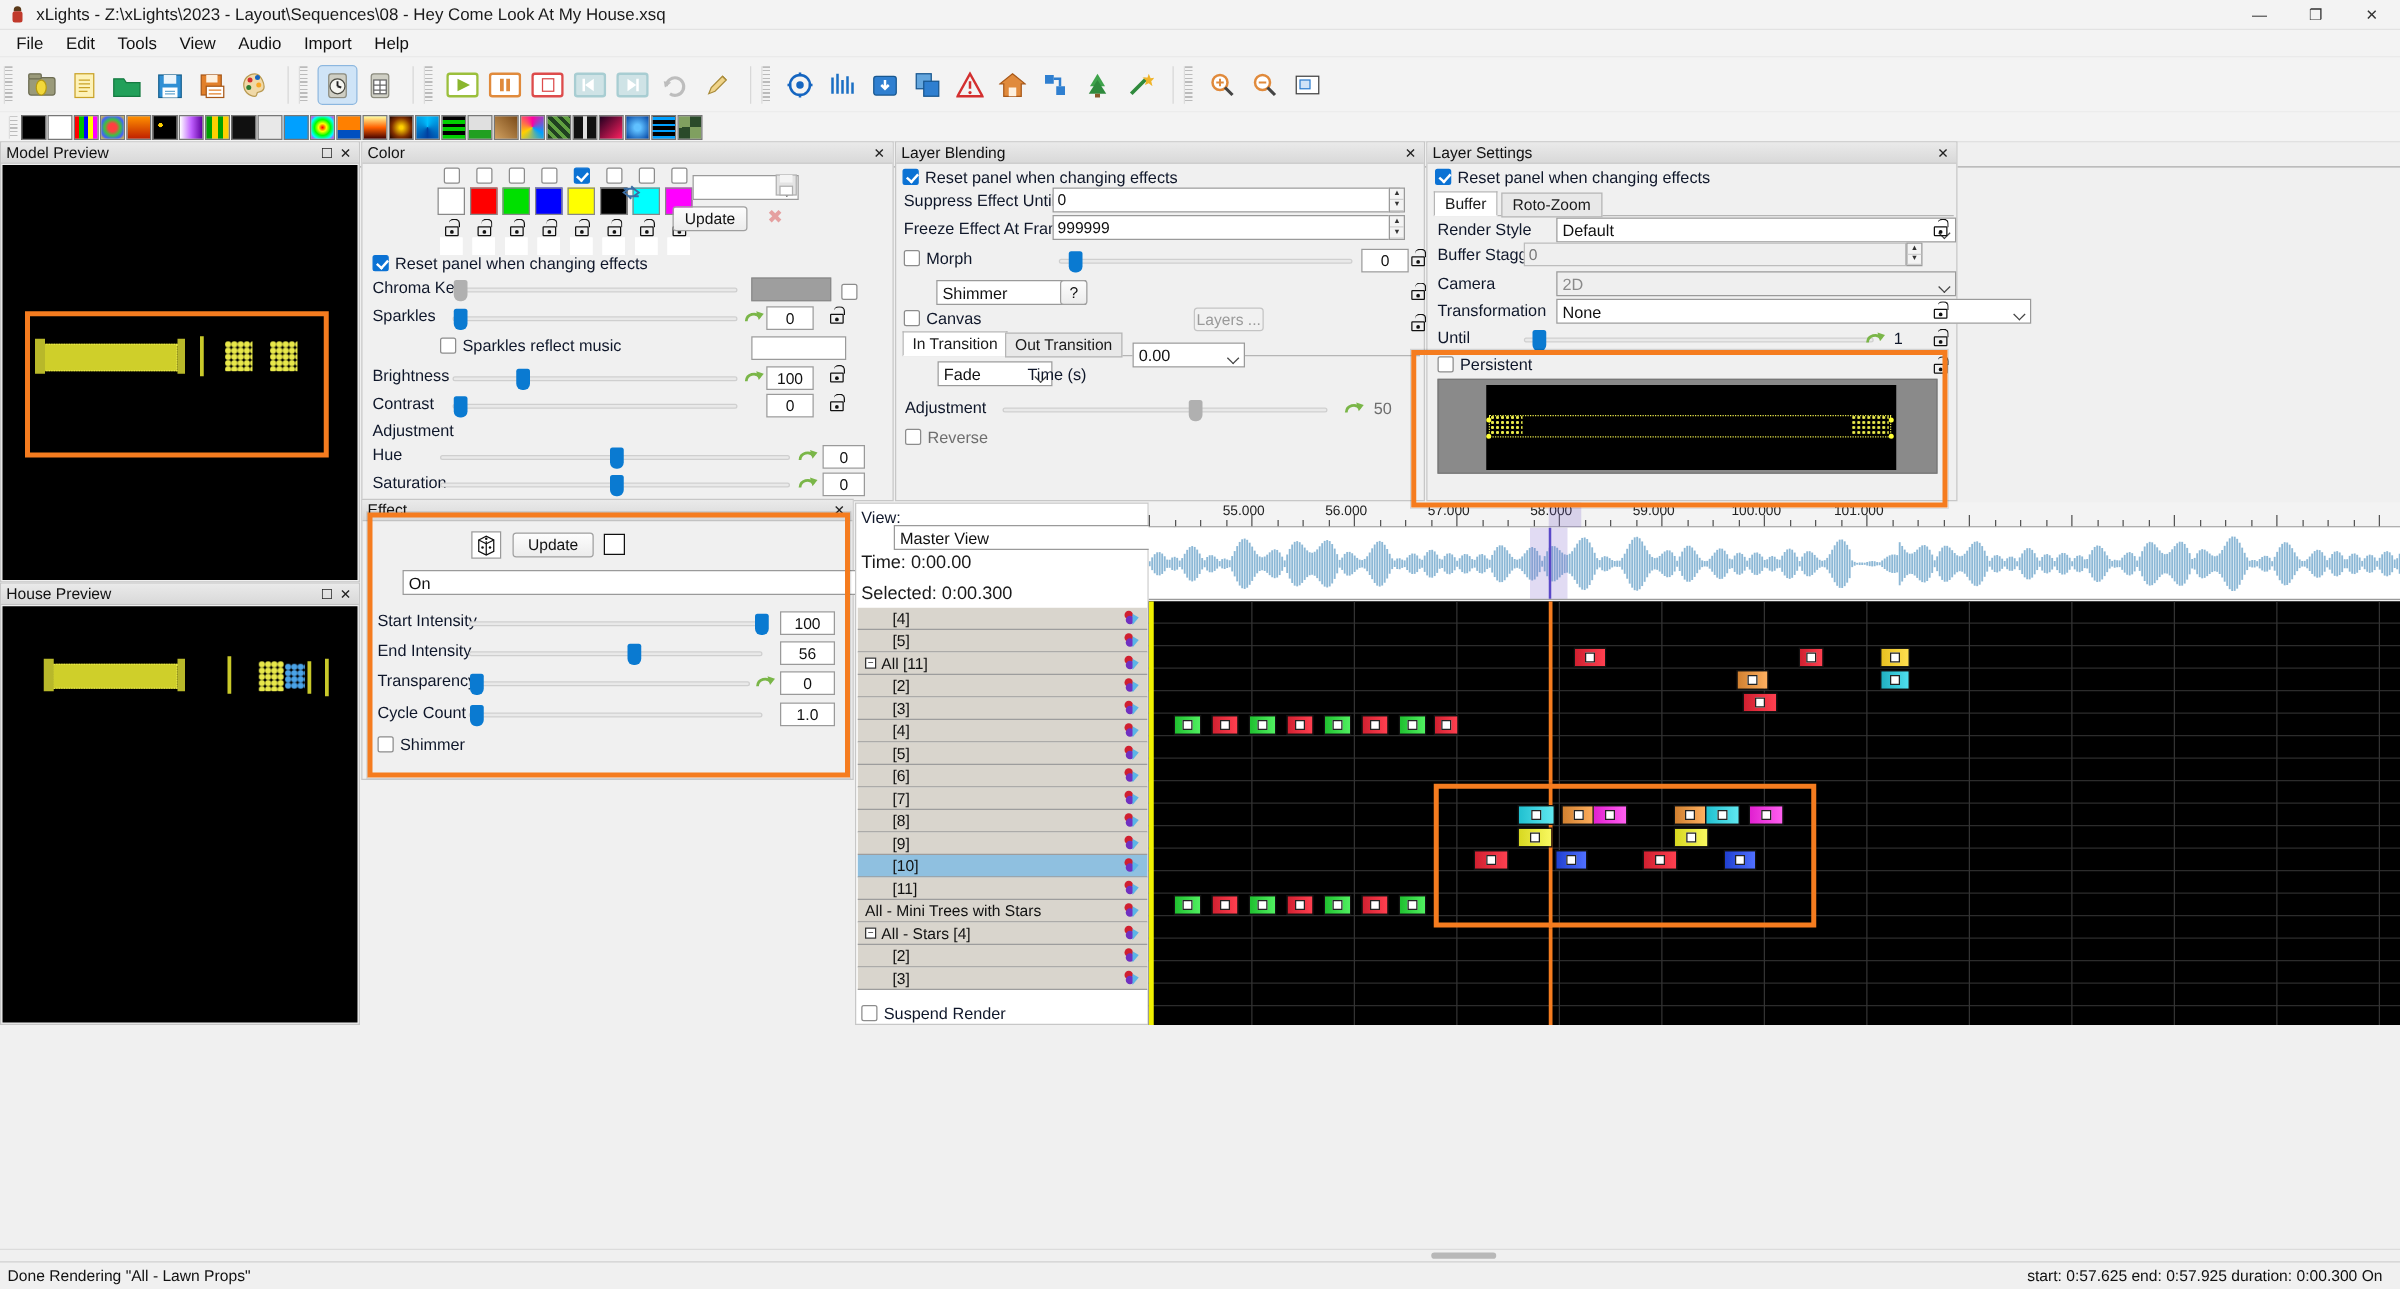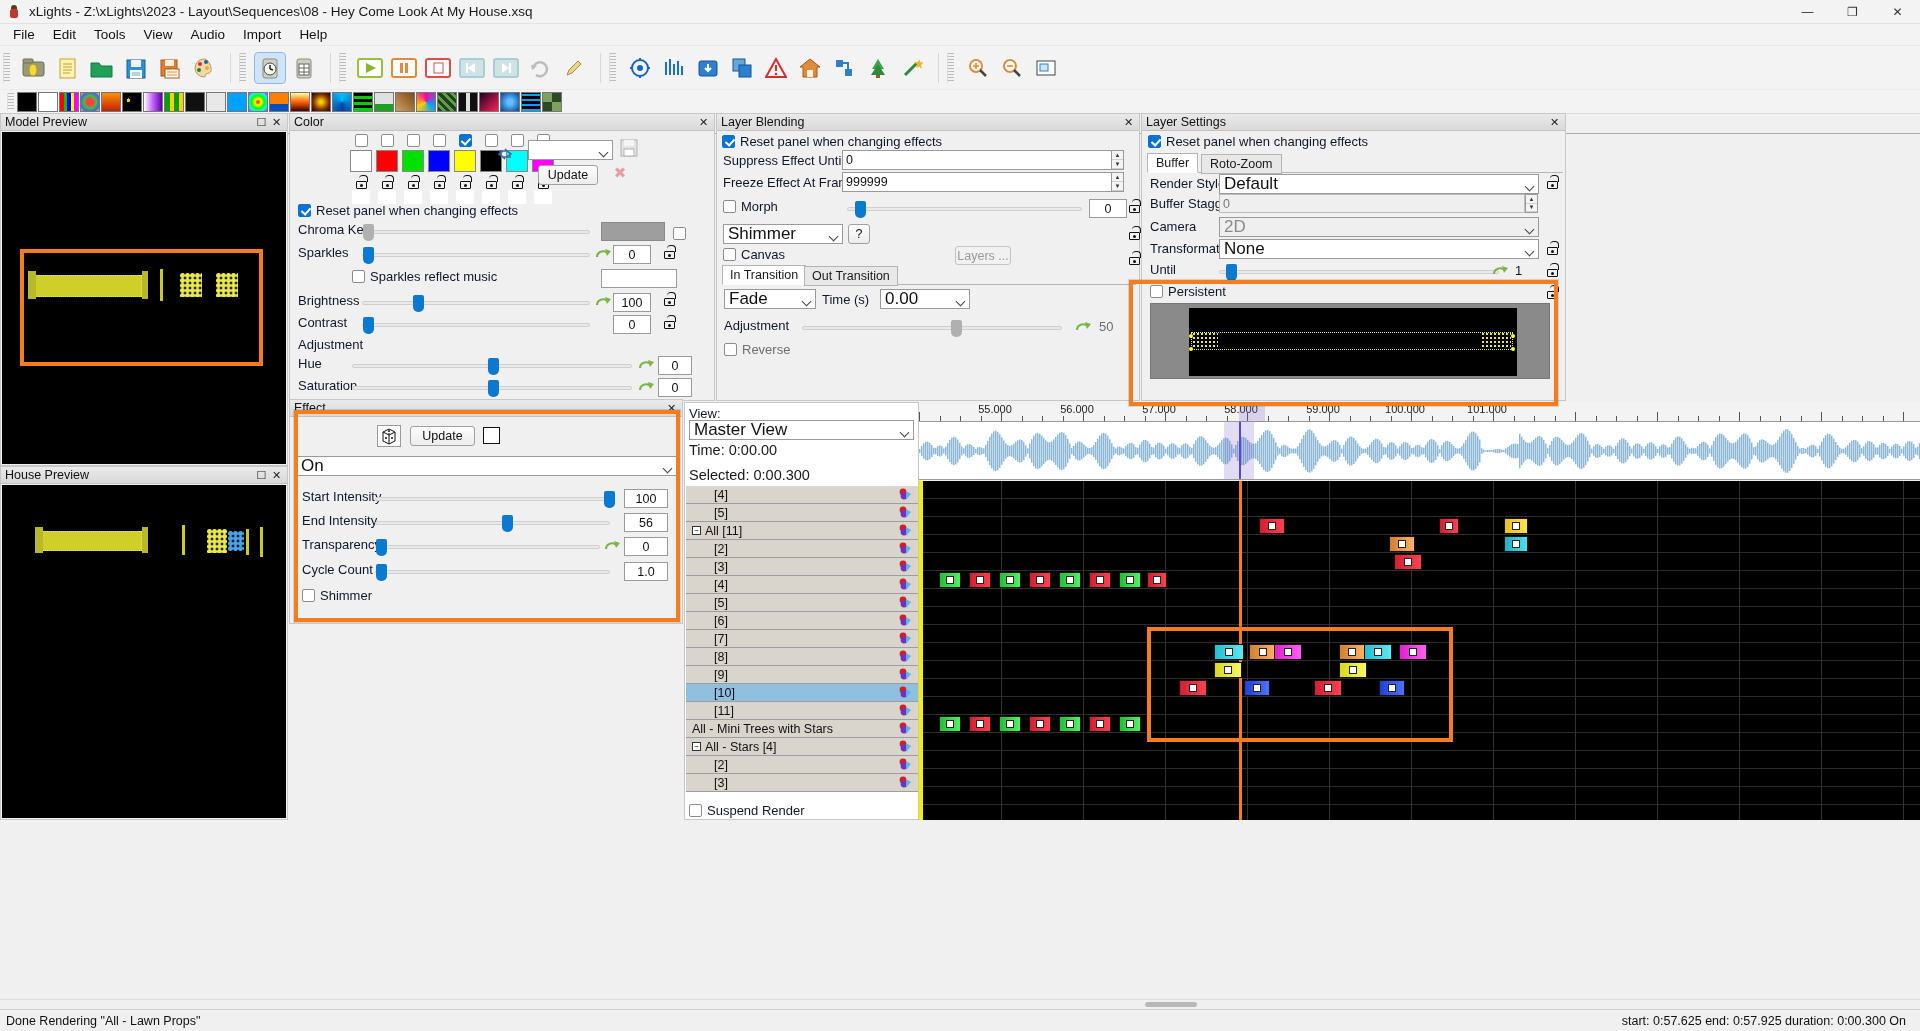--- a/index.html
+++ b/index.html
@@ -51,22 +51,22 @@
             align-items:center; border-bottom:1px solid #c2c2c2; }
   .ptitle .cap { flex:1; }
   .ptitle .pbtn { width:13px; height:13px; display:flex; align-items:center;
                   justify-content:center; font-size:11px; color:#222; margin-left:2px; }
   .blackbox { background:#000; }
   
   .lbl { font-size:13px; color:#0f172a; white-space:nowrap; }
   .txtbox { background:#fff; border:1px solid #9a9a9a; height:19px; font-size:12.5px;
             padding:0 3px; display:flex; align-items:center; color:#111; }
   .txtbox.dis { background:#efefef; color:#7a7a7a; border-color:#bdbdbd; }
-  .combo { background:#fff; border:1px solid #9a9a9a; height:20px; font-size:17px;
-           padding:0 16px 0 4px; display:flex; align-items:center; position:relative; color:#111;}
+  .combo { background:#fff; border:1px solid #9a9a9a; height:20px; font-size:13px;
+           padding:0 16px 0 4px; display:flex; align-items:center; position:relative; color:#111;margin-left:26px;}
   .combo:after { content:""; position:absolute; right:5px; top:8px; width:6px; height:6px;
                  border-left:1.4px solid #444; border-bottom:1.4px solid #444;
                  transform:rotate(-45deg); }
   .combo.dis { background:#efefef; color:#8a8a8a; }
   .btn { background:linear-gradient(to bottom,#fdfdfd,#ececec); border:1px solid #a0a0a0;
          border-radius:3px; font-size:12.5px; display:flex; align-items:center;
          justify-content:center; color:#111; }
   .btn.dis { color:#9a9a9a; border-color:#c4c4c4; background:#f1f1f1; }
   .cb { width:13px; height:13px; border:1px solid #8c8c8c; background:#fff;
         display:inline-block; vertical-align:middle; position:relative; border-radius:2px;}
@@ -741,21 +741,21 @@
   </div>
   <div class="btn dis" style="position:absolute;left:238px;top:132px;width:56px;height:19px;">Layers ...</div>
 
   <div style="position:absolute;left:5px;top:151px;width:414px;height:20px;border-bottom:1px solid #b5b5b5;">
     <div style="position:absolute;left:0;top:0;padding:2px 7px;font-size:12.5px;background:#fff;border:1px solid #b5b5b5;border-bottom:1px solid #fff;">In Transition</div>
     <div style="position:absolute;left:82px;top:1px;padding:2px 7px;font-size:12.5px;background:#e8e8e8;border:1px solid #b5b5b5;">Out Transition</div>
   </div>
 
   <div class="combo" style="position:absolute;left:7px;top:175px;width:92px;">Fade</div>
   <div class="lbl" style="position:absolute;left:105px;top:178px;">Time (s)</div>
-  <div class="combo" style="position:absolute;left:163px;top:175px;width:90px;">0.00</div>
+  <div class="combo" style="position:absolute;left:163px;top:160px;width:90px;">0.00</div>
   <div class="lock" style="position:absolute;left:411px;top:137px;">
       <div class="sh"></div>
       <div class="body"></div>
       <div class="dot"></div>
     </div>
 
   <div class="lbl" style="position:absolute;left:7px;top:204px;">Adjustment</div>
   <div class="track" style="position:absolute;left:85px;top:212px;width:260px;">
     <div class="thumb grey" style="left:148px;"></div>
   </div>
@@ -800,21 +800,21 @@
   <div class="txtbox dis" style="position:absolute;left:77px;top:80px;width:306px;height:19px;">0</div>
   <div class="spin" style="position:absolute;left:383px;top:80px;">
       <div>▲</div>
       <div>▼</div>
     </div>
 
   <div class="lbl" style="position:absolute;left:8px;top:105px;">Camera</div>
   <div class="combo dis" style="position:absolute;left:77px;top:103px;width:320px;">2D</div>
 
   <div class="lbl" style="position:absolute;left:8px;top:127px;">Transformation</div>
-  <div class="combo" style="position:absolute;left:77px;top:125px;width:320px;">None</div>
+  <div class="combo" style="position:absolute;left:77px;top:125px;width:380px;">None</div>
   <div class="lock" style="position:absolute;left:404px;top:127px;">
       <div class="sh"></div>
       <div class="body"></div>
       <div class="dot"></div>
     </div>
 
   <div class="lbl" style="position:absolute;left:8px;top:148px;">Until</div>
   <div class="track" style="position:absolute;left:77px;top:156px;width:280px;">
     <div class="thumb" style="left:6px;"></div>
   </div>

